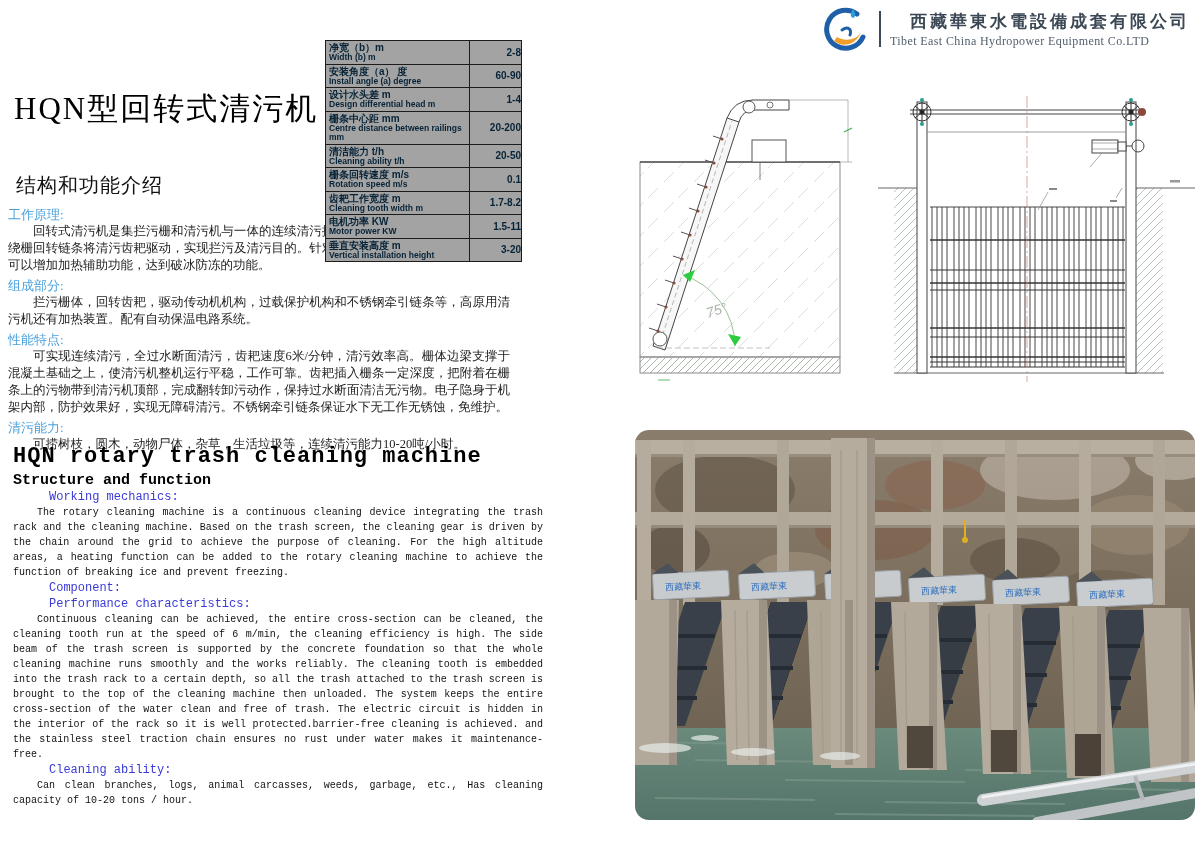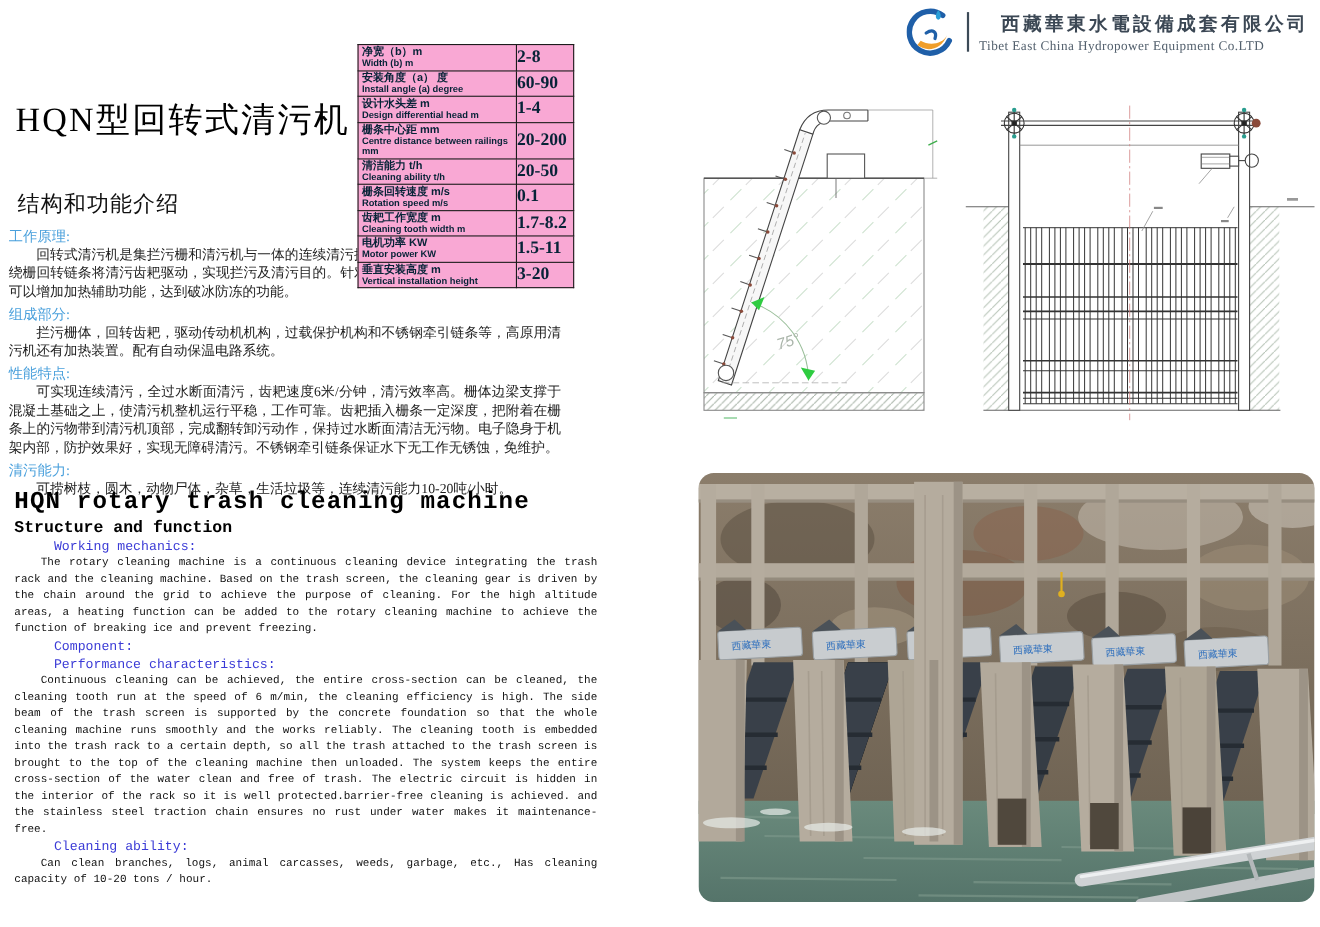--- a/index.html
+++ b/index.html
@@ -25,26 +25,26 @@
   .zh-sec-body { font-size:12.5px; line-height:17px; color:#1c1c1c; text-align:justify; text-indent:2em; }
 
   .en-block { position:absolute; left:13px; top:444px; width:530px; font-family:"Liberation Mono", monospace; }
   .en-title { font-size:22px; font-weight:bold; letter-spacing:1px; color:#000; }
   .en-subtitle { font-size:15px; font-weight:bold; color:#000; margin-top:3px; }
   .en-sec-heading { font-size:12px; line-height:15px; color:#3a3ad6; margin-top:1px;margin-left:36px; }
   .en-sec-body { font-size:10px; line-height:15px; color:#111; text-align:justify; text-indent:24px; }
 
   
   .spec-table { position:absolute; left:325px; top:40px; width:197px; border-collapse:collapse;
-    background:#f9a8d4; border:1px solid #1c1c1c; }
+    background:#a3a3a3; border:1px solid #1c1c1c; }
   .spec-table td { border:1px solid #1c1c1c; vertical-align:middle; }
   .spec-label { padding:1px 3px; }
   .spec-zh { font-size:10px; font-weight:bold; color:#072337; line-height:11px; }
   .spec-en { font-size:8.5px; font-weight:bold; color:#072337; line-height:9.5px; }
-  .spec-value { width:52px; text-align:left; font-size:16px; font-weight:bold; color:#072337;font-family:Liberation Serif, serif; }
+  .spec-value { width:52px; text-align:right; font-size:10px; font-weight:bold; color:#072337; }
 
   
   .drawing-1 { position:absolute; left:600px; top:80px; }
   .drawing-2 { position:absolute; left:870px; top:80px; }
   .photo { position:absolute; left:635px; top:430px; }
 </style>
 </head>
 <body>
 
 <div class="page">

